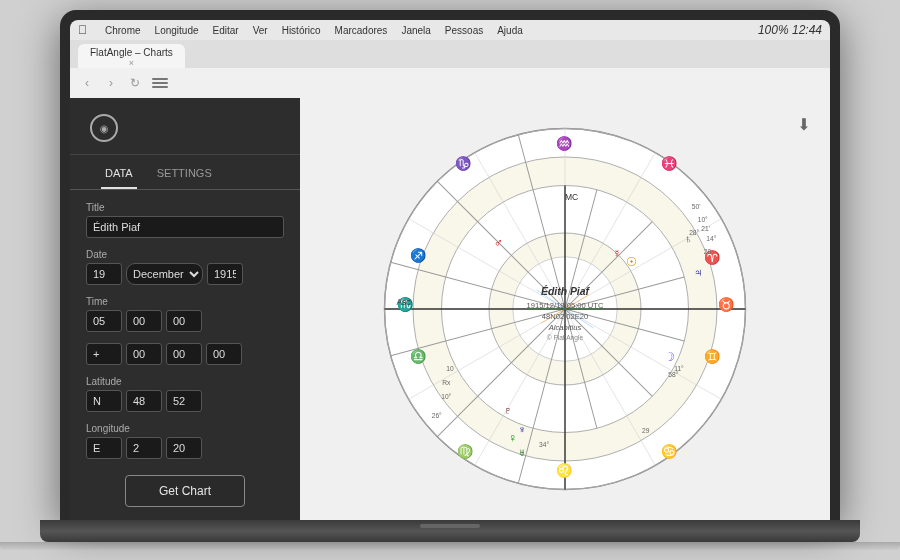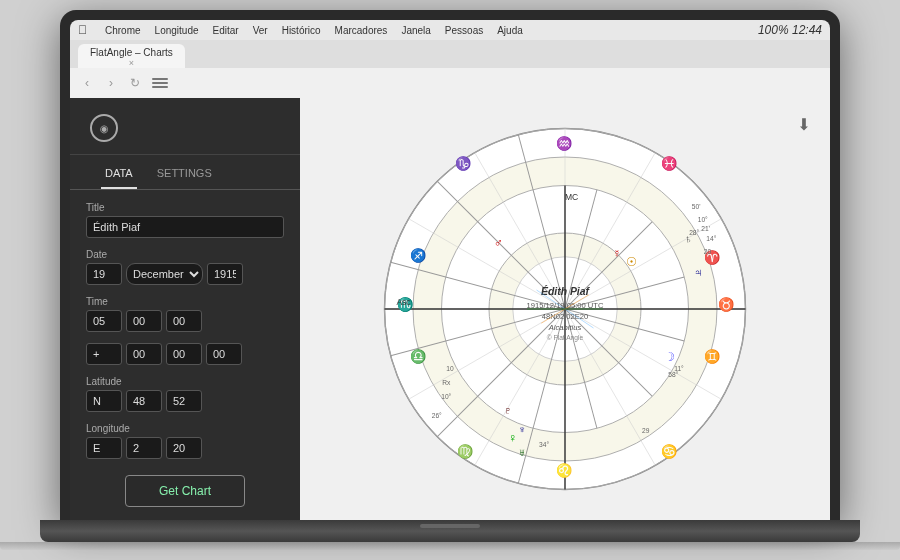--- a/index.html
+++ b/index.html
@@ -266,21 +266,21 @@
       height: 22px;
       padding: 0 2px;
     }
 
     .get-chart-btn {
       width: 120px;
       height: 32px;
       background: #2a2a2a;
       border: 1px solid #888;
       border-radius: 4px;
-      color: #86efac;
+      color: #e5e5e5;
       font-size: 12px;
       cursor: pointer;
       margin-top: 16px;
       margin-left: auto;
       margin-right: auto;
       display: block;
     }
 
     
     .main-content {

